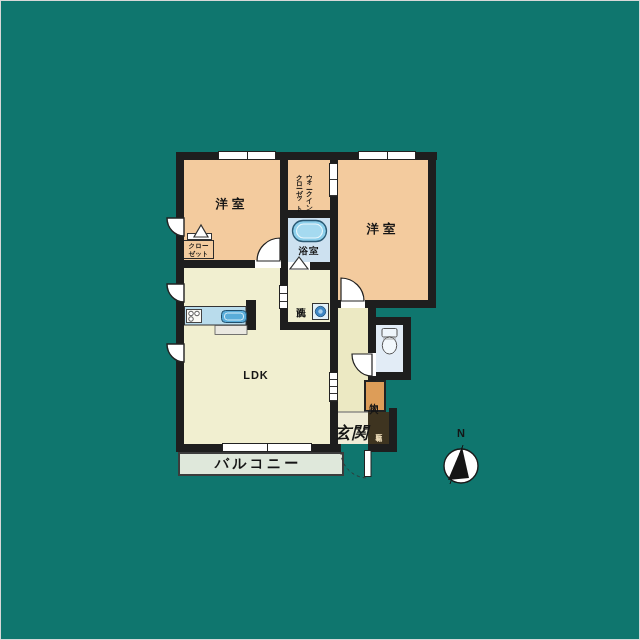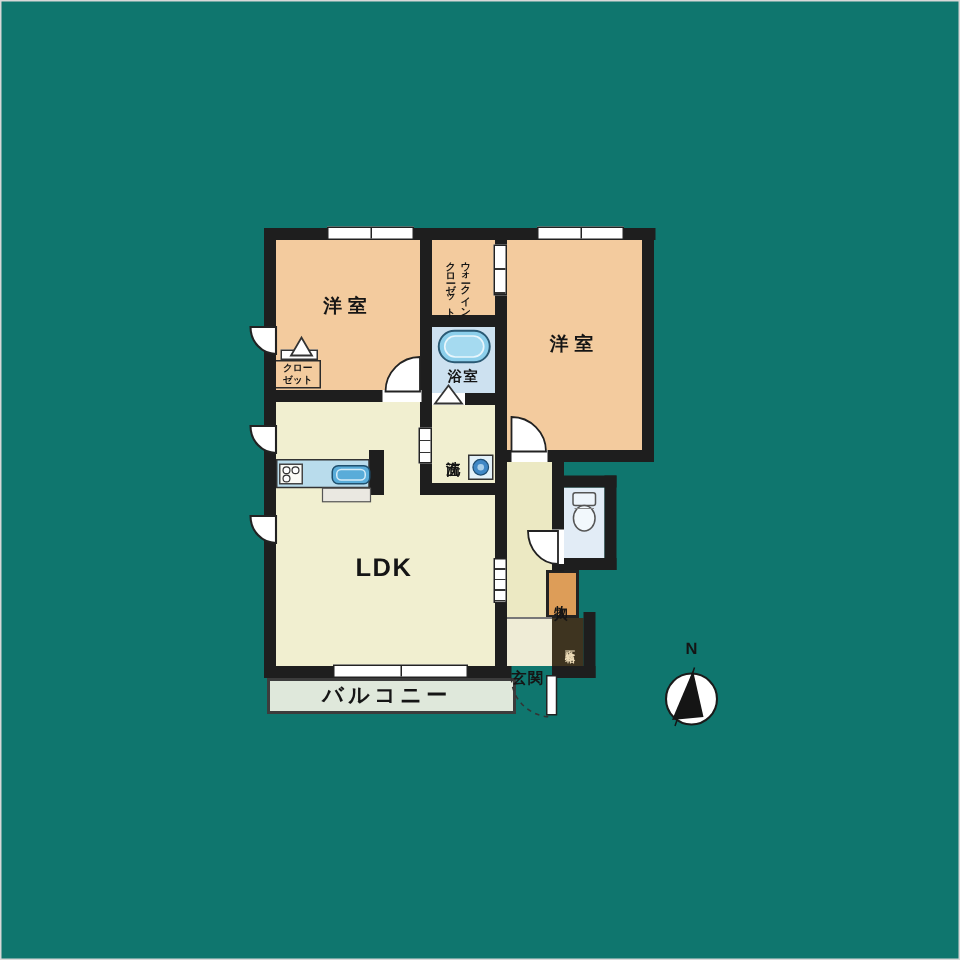--- a/index.html
+++ b/index.html
@@ -140,20 +140,20 @@
   <div class="lbl v" style="left:292px;top:164px;width:22px;height:48px;font-size:6.8px;line-height:10px;letter-spacing:0;">
     <span>ウォークイン</span>
     <span>クローゼット</span>
   </div>
   <div class="lbl" style="left:288px;top:245px;width:42px;font-size:9.5px;letter-spacing:1px;">浴室</div>
   <div class="lbl v" style="left:294px;top:283px;width:13px;height:36px;font-size:9.5px;letter-spacing:2px;">洗面</div>
   <div class="lbl" style="left:183px;top:242px;width:31px;font-size:6.5px;line-height:7.5px;letter-spacing:0;">
     <span style="display:block;">クロー</span>
     <span style="display:block;">ゼット</span>
   </div>
-  <div class="lbl" style="left:226px;top:369px;width:60px;font-size:17px;letter-spacing:1px;">LDK</div>
-  <div class="lbl" style="left:330px;top:445px;width:44px;font-size:10px;letter-spacing:1px;">玄関</div>
+  <div class="lbl" style="left:226px;top:369px;width:60px;font-size:11px;letter-spacing:1px;">LDK</div>
+  <div class="lbl" style="left:330px;top:423px;width:44px;font-size:16px;letter-spacing:1px;font-style:italic;">玄関</div>
   <div class="lbl v" style="left:369px;top:384px;width:11px;height:26px;font-size:9px;letter-spacing:1px;">物入</div>
   <div class="lbl v" style="left:374px;top:414px;width:9px;height:31px;font-size:6.5px;color:#eddcb8;letter-spacing:1px;">下駄箱</div>
   <div class="lbl" style="left:208px;top:455px;width:100px;font-size:14px;letter-spacing:3px;">バルコニー</div>
   <div class="lbl" style="left:451px;top:427px;width:20px;font-size:11px;">N</div>
 
 </div>
 
 </body></html>

